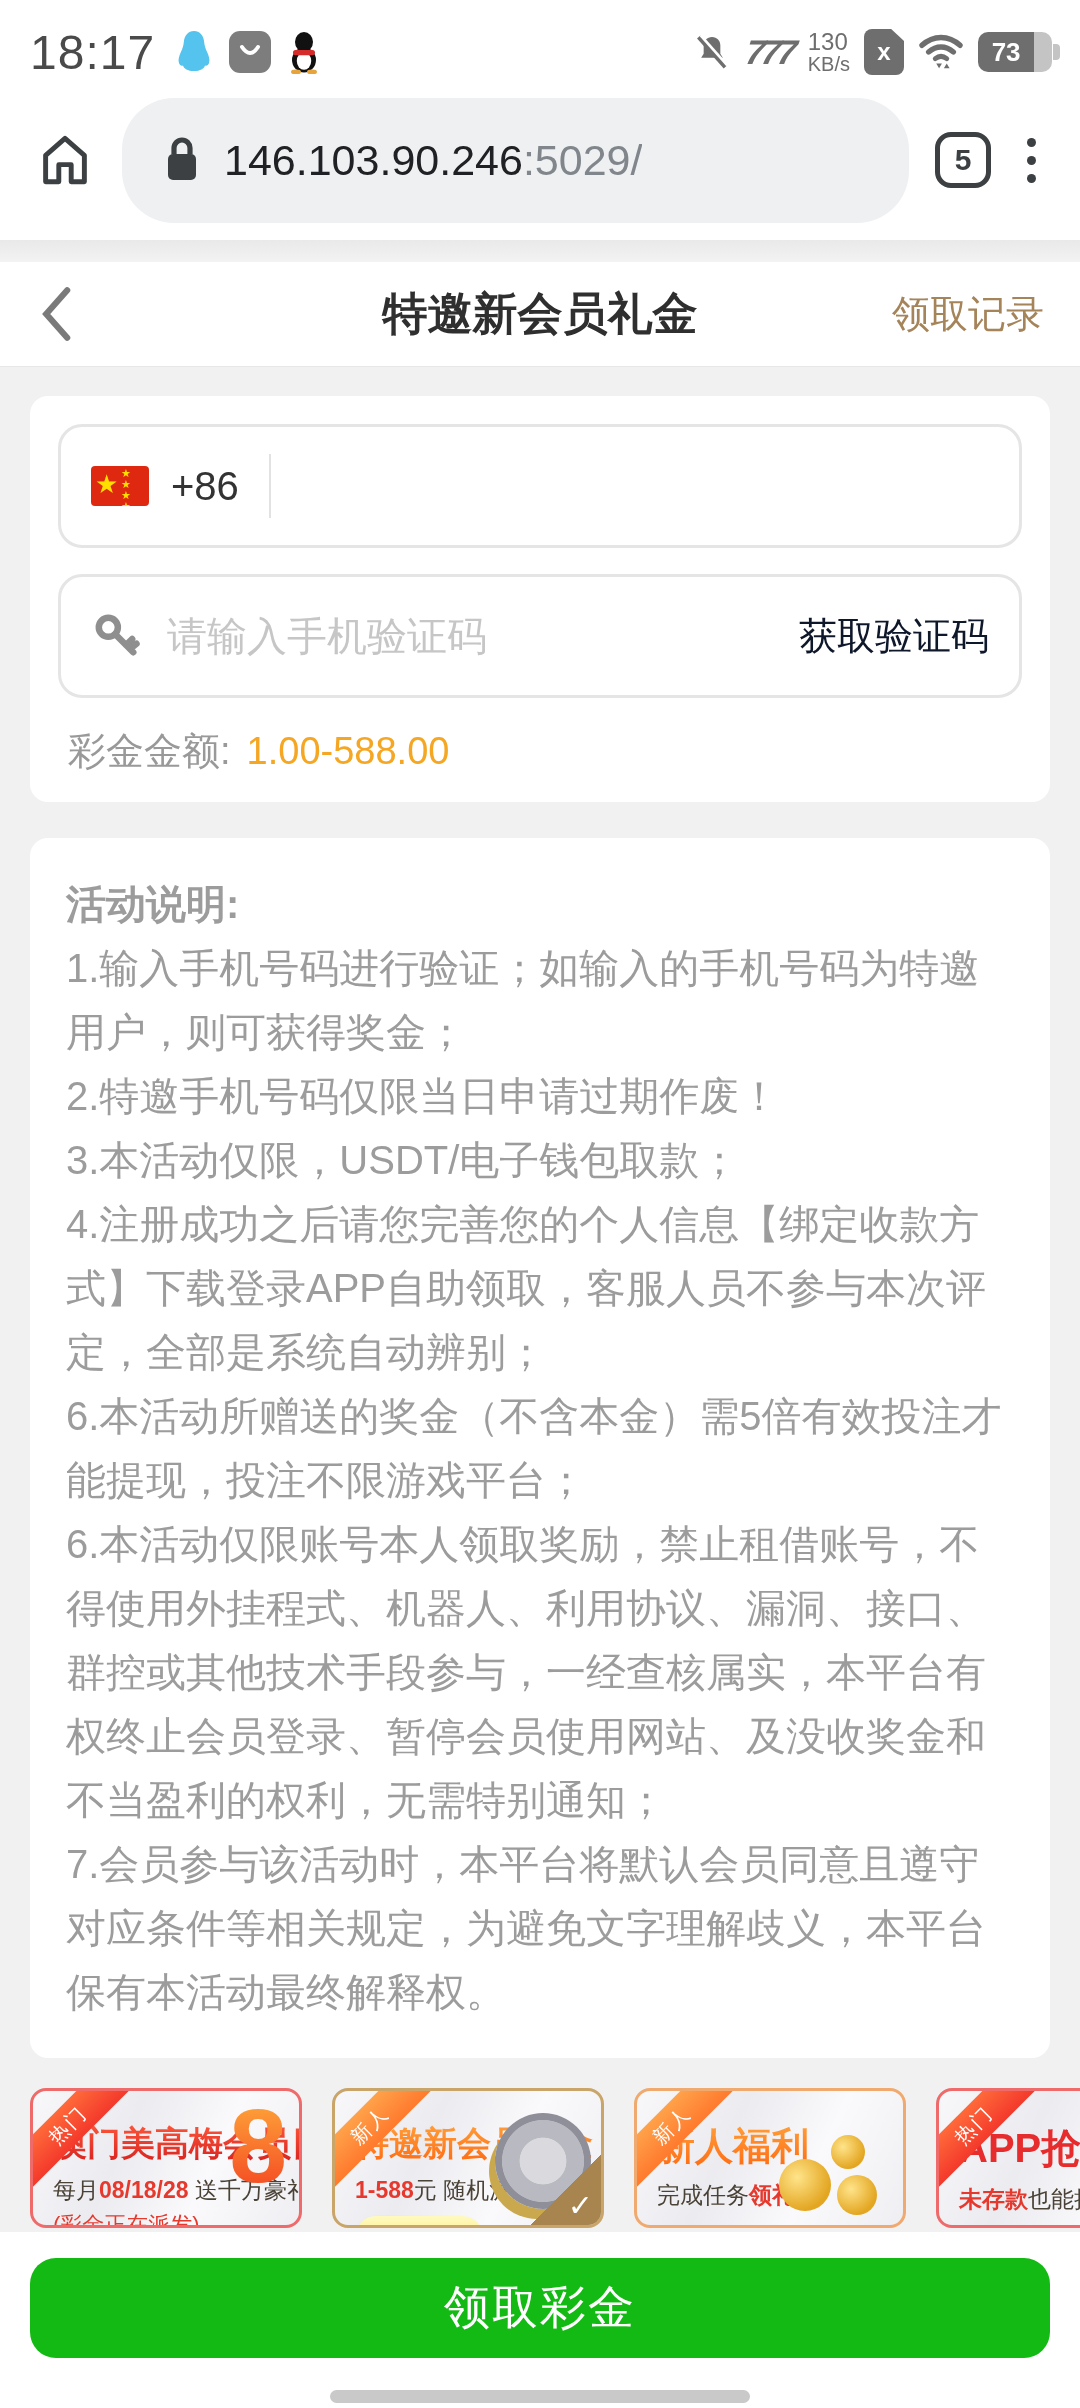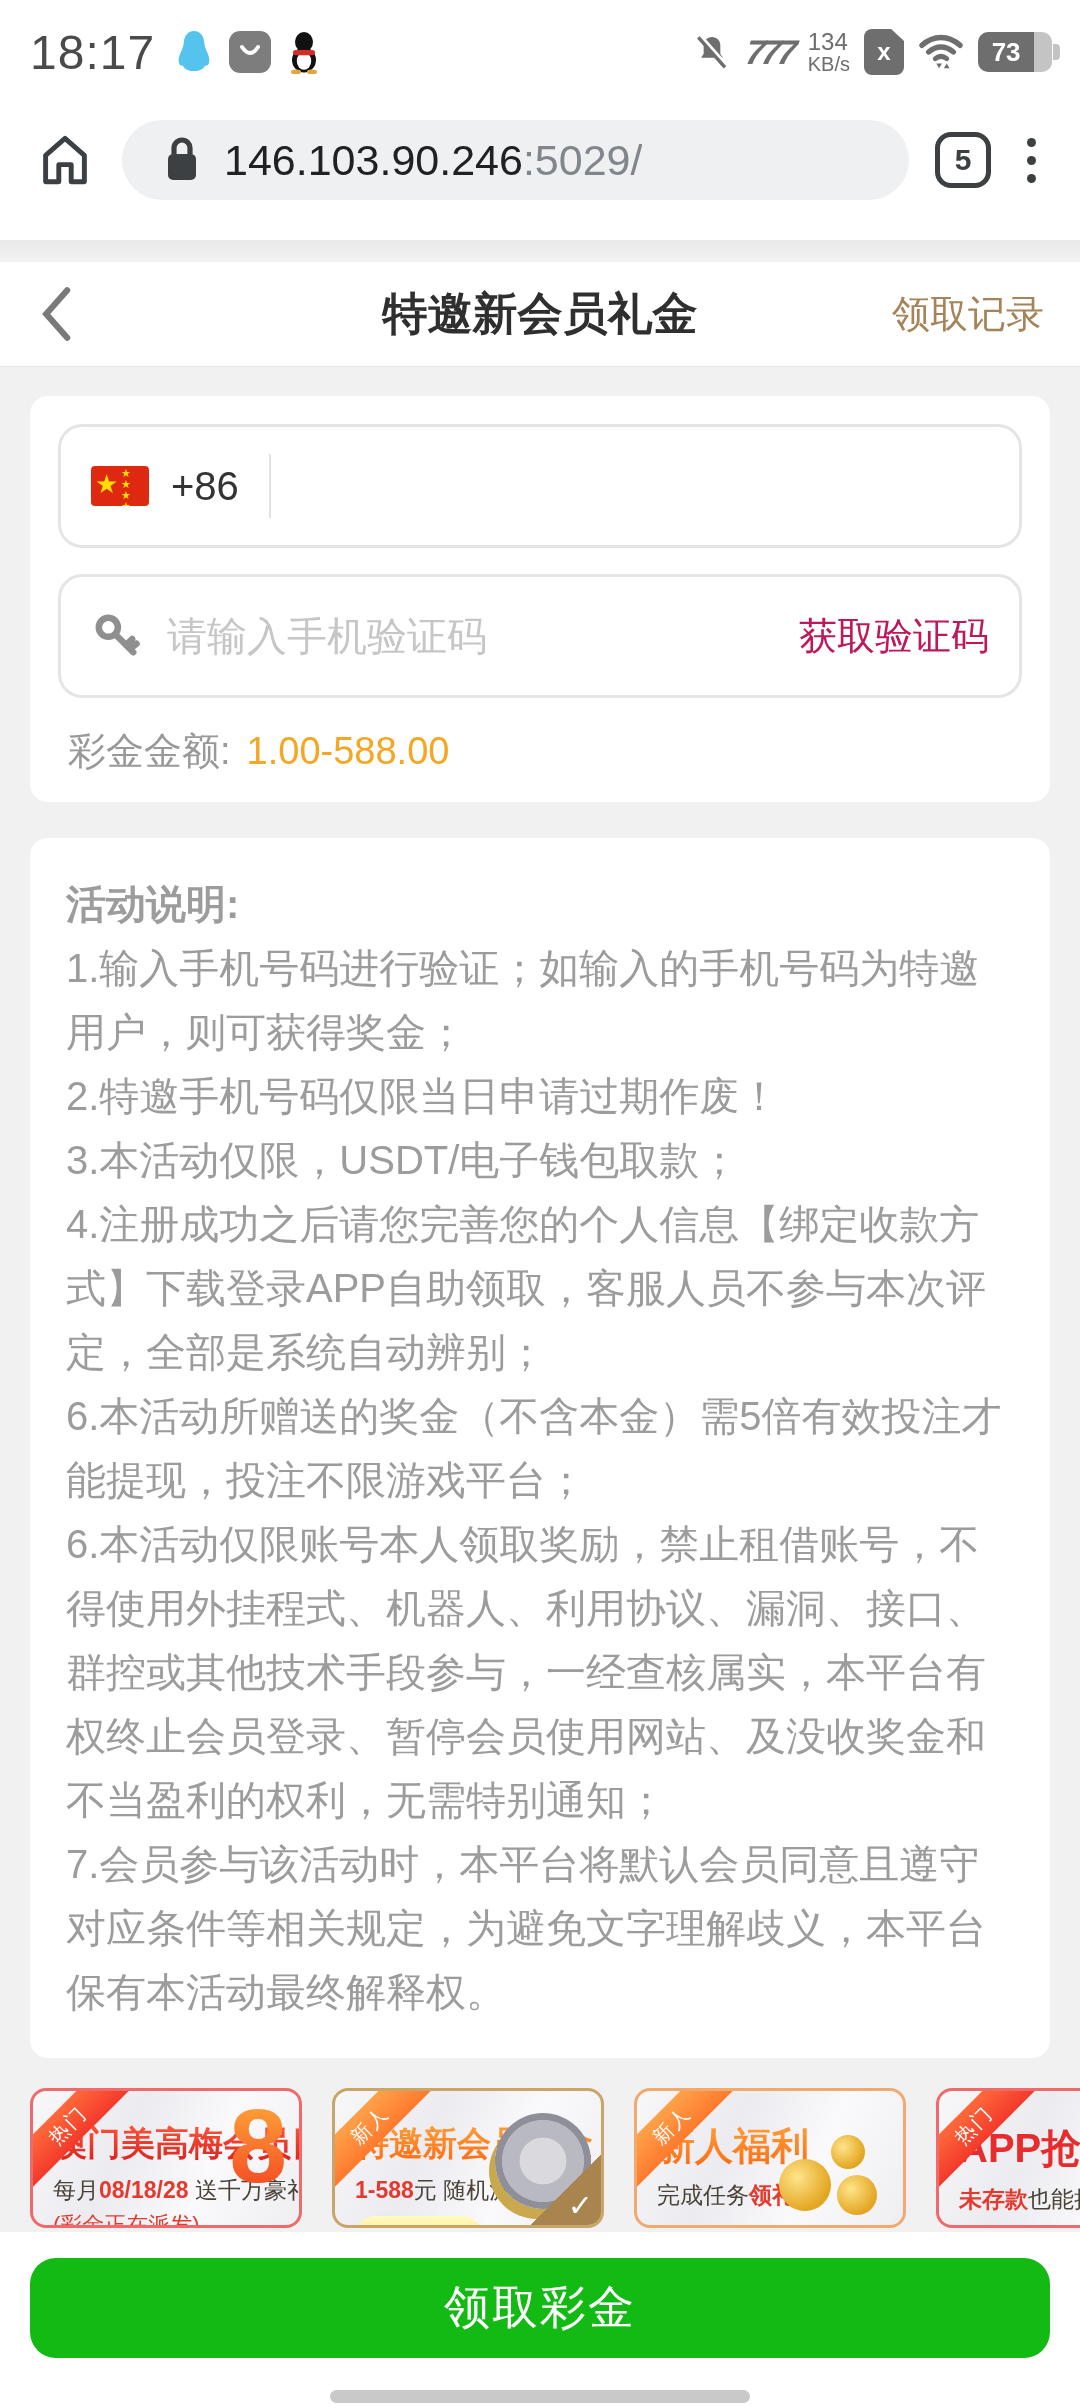--- a/index.html
+++ b/index.html
@@ -33,21 +33,21 @@
   .battery { position:relative; width:74px; height:40px; border-radius:10px;
     background:linear-gradient(90deg,#6e6e6e 0 76%, #c4c4c4 76% 100%);
     display:flex; align-items:center; }
   .battery span { width:76%; text-align:center; color:#fff; font-size:26px; font-weight:bold; }
   .battery::after { content:""; position:absolute; right:-8px; top:12px; width:7px; height:16px;
     background:#c4c4c4; border-radius:0 4px 4px 0; }
 
   
   .url-bar { height:150px; background:#fff; flex:none;
     display:flex; align-items:center; padding:0 34px 10px 34px; gap:26px; }
-  .url-pill { flex:1; height:80px; background:#eef0f2; border-radius:52px;
+  .url-pill { flex:1; height:125px; background:#eef0f2; border-radius:52px;
     display:flex; align-items:center; padding:0 40px; gap:22px; min-width:0; }
   .url-text { font-size:43px; color:#202124; white-space:nowrap; overflow:hidden; }
   .url-port { color:#80868b; }
   .tab-counter { width:56px; height:56px; border:5px solid #3c4043; border-radius:16px;
     display:flex; align-items:center; justify-content:center;
     font-size:30px; font-weight:bold; color:#3c4043; flex:none; }
   .menu-dots { display:flex; flex-direction:column; gap:9px; padding:6px 10px; flex:none; }
   .menu-dots i { width:9px; height:9px; border-radius:50%; background:#3c4043; }
 
   .page-top-strip { height:22px; background:linear-gradient(180deg,#e9e9ea,#f3f3f4); flex:none; }
@@ -72,21 +72,21 @@
   .flag { width:58px; height:40px; background:#de2910; border-radius:4px; position:relative;
     flex:none; overflow:hidden; }
   .flag .big-star { position:absolute; left:4px; top:0px; color:#ffde00; font-size:26px; line-height:36px; }
   .flag .small-stars { position:absolute; left:30px; top:2px; color:#ffde00; font-size:11px; line-height:11px; width:16px; }
   .cc { font-size:40px; color:#333; margin-left:22px; white-space:nowrap; }
   .vdiv { width:2px; height:64px; background:#e2e2e2; margin:0 30px; flex:none; }
   .field input { flex:1; min-width:0; border:none; outline:none; font-size:40px; color:#333;
     background:transparent; font-family:inherit; }
   .field input::placeholder { color:#c6c6c6; }
   .key-icon { flex:none; margin-right:24px; display:flex; }
-  .get-code { margin-left:24px; font-size:38px; color:#be185d; white-space:nowrap; }
+  .get-code { margin-left:24px; font-size:38px; color:#0f172a; white-space:nowrap; }
   .bonus-row { margin-top:30px; padding-left:10px; font-size:38px; height:46px;
     display:flex; align-items:center; }
   .bonus-label { color:#999; }
   .bonus-value { color:#f5a623; margin-left:16px; }
 
   .rules-card { margin-top:36px; padding:34px 36px; flex:none; }
   .rules-card p { font-size:40px; line-height:64px; color:#9c9c9c; }
   .rules-title { font-weight:bold; color:#8d8d8d; }
 
   
@@ -171,21 +171,21 @@
     <span class="sb-right">
       <span>
         <svg width="40" height="40" viewBox="0 0 24 24">
             <path fill="#6e6e6e" d="M12 3c-3 0-5 2.2-5 5v5l-1.5 2.5h13L17 13V8c0-2.8-2-5-5-5z"></path>
             <path d="M4 3 L20 21" stroke="#6e6e6e" stroke-width="2.6"></path>
             <path d="M5.2 2 L21.2 20" stroke="#fff" stroke-width="1.6"></path>
           </svg>
       </span>
       <span style="font-size:34px;font-weight:bold;font-style:italic;color:#6e6e6e;transform:skewX(-8deg);letter-spacing:-3px;">777</span>
       <span class="sb-speed">
-        <span class="v">134</span>
+        <span class="v">130</span>
         <span class="u">KB/s</span>
       </span>
       <span class="sim-x">x</span>
       <span>
         <svg width="46" height="40" viewBox="0 0 24 21">
           <path d="M2 7 C8 1.5 16 1.5 22 7" stroke="#6e6e6e" stroke-width="2.8" fill="none" stroke-linecap="round"></path>
           <path d="M5.5 10.5 C9.5 7 14.5 7 18.5 10.5" stroke="#6e6e6e" stroke-width="2.8" fill="none" stroke-linecap="round"></path>
           <path d="M9 14 C11 12.4 13 12.4 15 14" stroke="#6e6e6e" stroke-width="2.6" fill="none" stroke-linecap="round"></path>
           <polygon points="9.5,16.5 12.5,16.5 11,19" fill="#6e6e6e"></polygon>
           <polygon points="13.5,19 16.5,19 15,16.5" fill="#6e6e6e"></polygon>

